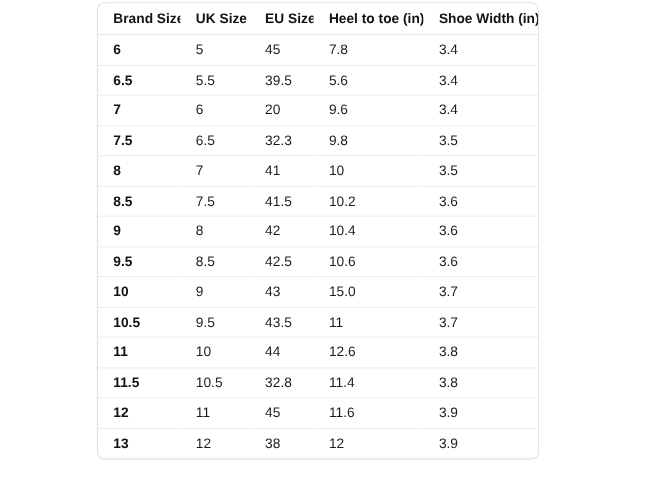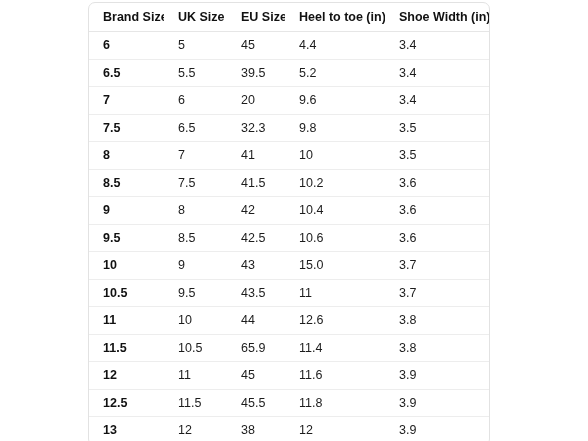--- a/index.html
+++ b/index.html
@@ -116,38 +116,38 @@
           <td class="cell-brand">
             <span class="cell-inner">6</span>
           </td>
           <td>
             <span class="cell-inner">5</span>
           </td>
           <td>
             <span class="cell-inner">45</span>
           </td>
           <td>
-            <span class="cell-inner">4.4</span>
+            <span class="cell-inner">7.8</span>
           </td>
           <td>
             <span class="cell-inner">3.4</span>
           </td>
         </tr>
         <tr>
           <td class="cell-brand">
             <span class="cell-inner">6.5</span>
           </td>
           <td>
             <span class="cell-inner">5.5</span>
           </td>
           <td>
             <span class="cell-inner">39.5</span>
           </td>
           <td>
-            <span class="cell-inner">5.2</span>
+            <span class="cell-inner">5.6</span>
           </td>
           <td>
             <span class="cell-inner">3.4</span>
           </td>
         </tr>
         <tr>
           <td class="cell-brand">
             <span class="cell-inner">7</span>
           </td>
           <td>
@@ -300,58 +300,41 @@
           </td>
         </tr>
         <tr>
           <td class="cell-brand">
             <span class="cell-inner">11.5</span>
           </td>
           <td>
             <span class="cell-inner">10.5</span>
           </td>
           <td>
-            <span class="cell-inner">65.9</span>
+            <span class="cell-inner">32.8</span>
           </td>
           <td>
             <span class="cell-inner">11.4</span>
           </td>
           <td>
             <span class="cell-inner">3.8</span>
           </td>
         </tr>
         <tr>
           <td class="cell-brand">
             <span class="cell-inner">12</span>
           </td>
           <td>
             <span class="cell-inner">11</span>
           </td>
           <td>
             <span class="cell-inner">45</span>
           </td>
           <td>
             <span class="cell-inner">11.6</span>
-          </td>
-          <td>
-            <span class="cell-inner">3.9</span>
-          </td>
-        </tr>
-        <tr>
-          <td class="cell-brand">
-            <span class="cell-inner">12.5</span>
-          </td>
-          <td>
-            <span class="cell-inner">11.5</span>
-          </td>
-          <td>
-            <span class="cell-inner">45.5</span>
-          </td>
-          <td>
-            <span class="cell-inner">11.8</span>
           </td>
           <td>
             <span class="cell-inner">3.9</span>
           </td>
         </tr>
         <tr>
           <td class="cell-brand">
             <span class="cell-inner">13</span>
           </td>
           <td>

